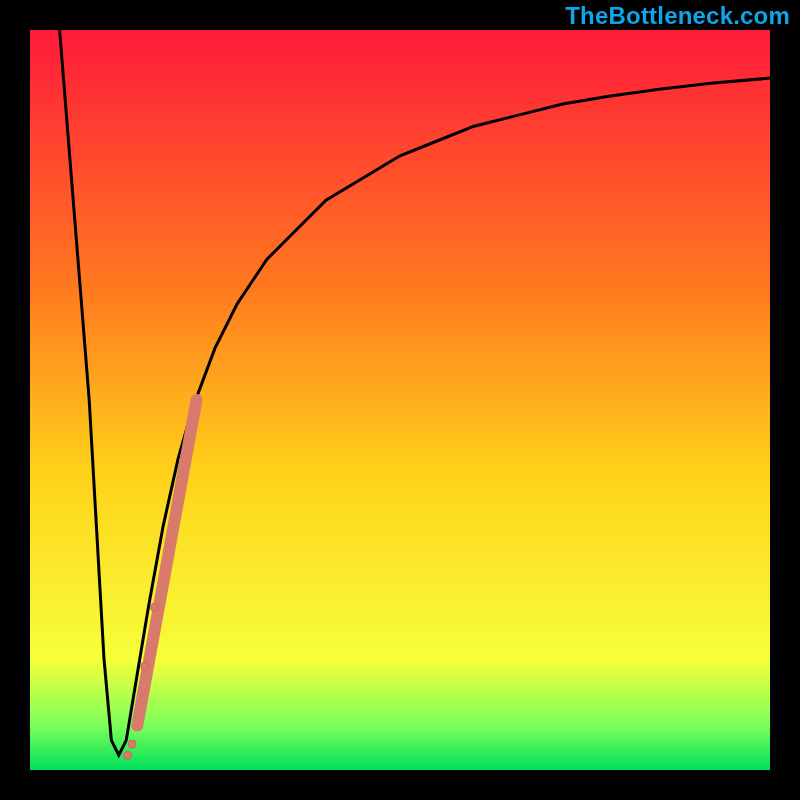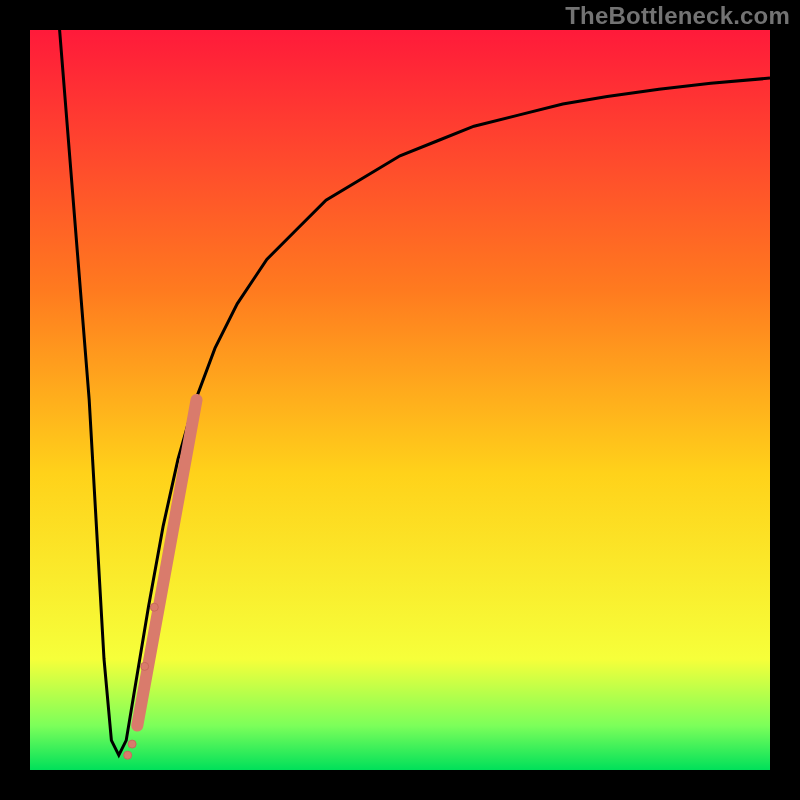--- a/index.html
+++ b/index.html
@@ -13,21 +13,21 @@
   }
   .frame {
     position: relative;
     width: 800px;
     height: 800px;
   }
   .watermark {
     position: absolute;
     top: 2px;
     right: 10px;
-    color: #737373;
+    color: #0ea5e9;
     font-size: 24px;
     font-weight: 600;
     letter-spacing: 0.2px;
     z-index: 5;
     user-select: none;
   }
   svg {
     display: block;
   }
 </style>

